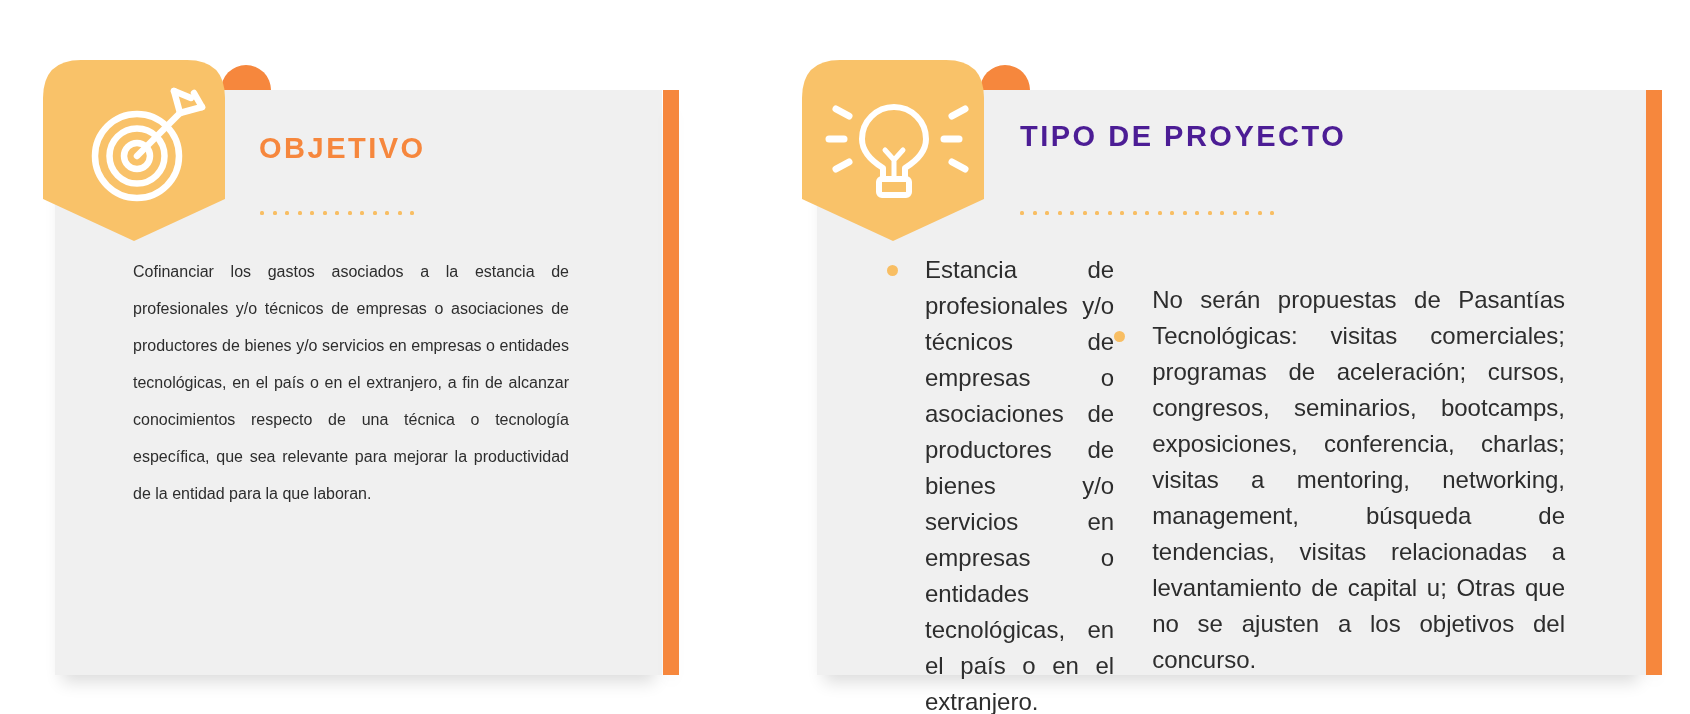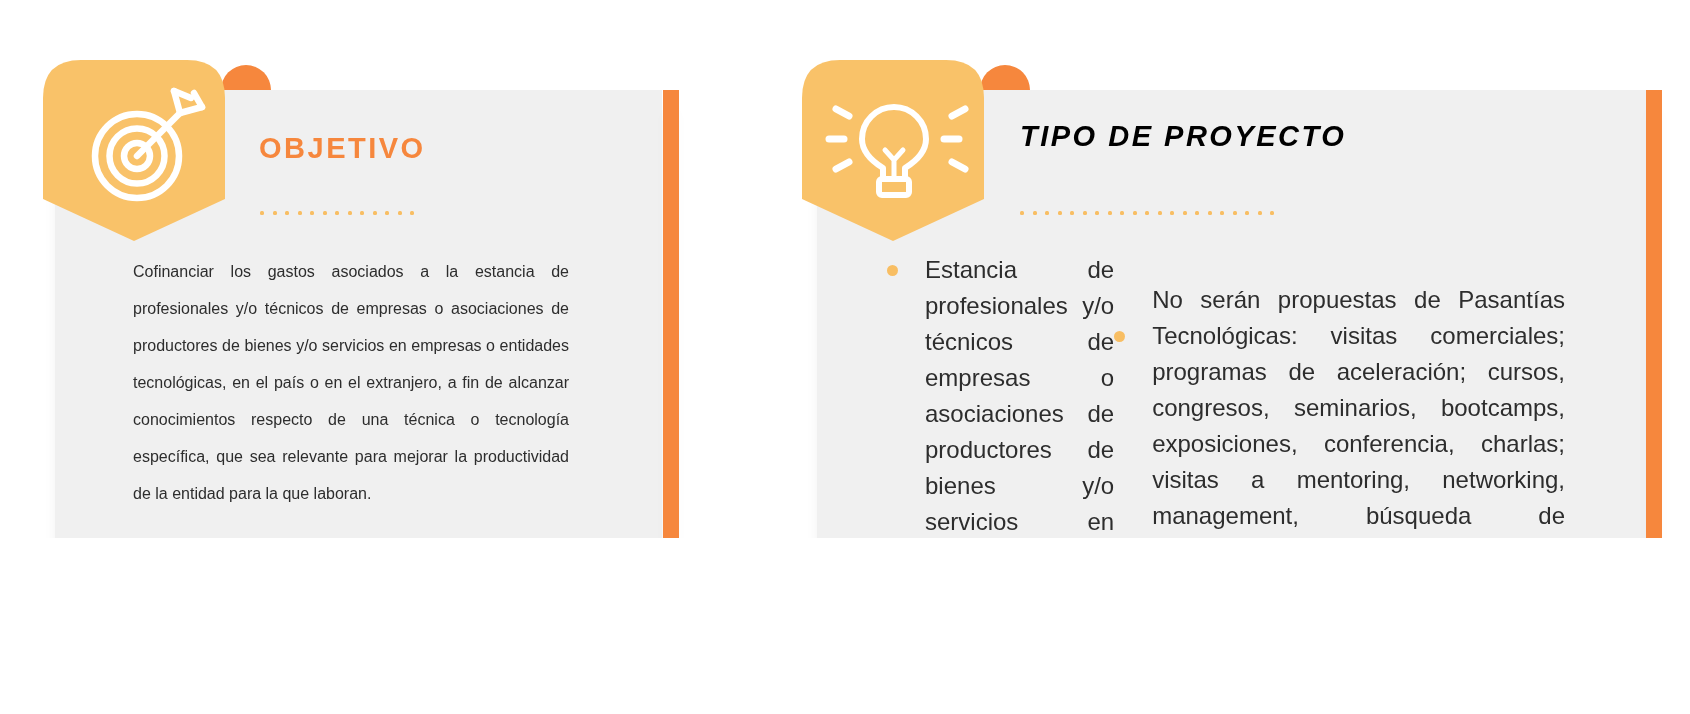--- a/index.html
+++ b/index.html
@@ -1,18 +1,18 @@
 <!DOCTYPE html>
 <html><head>
 <meta charset="utf-8">
 <style>
   html,body{margin:0;padding:0;background:#ffffff;}
   .canvas{
     position:relative;
-    width:1690px;height:538px;
+    width:1690px;height:714px;
     background:#ffffff;
     font-family:"Liberation Sans", sans-serif;
     overflow:hidden;
   }
   .card-body{
     position:absolute;
     background:#F0F0F0;
     box-shadow:0 14px 16px -7px rgba(0,0,0,0.14);
   }
   .accent-bar{
@@ -141,21 +141,21 @@
           <line x1="34" y1="49" x2="47" y2="56"></line>
           <line x1="27" y1="79" x2="42" y2="79"></line>
           <line x1="34" y1="109" x2="47" y2="102"></line>
           <line x1="150" y1="56" x2="163" y2="49"></line>
           <line x1="142" y1="79" x2="157" y2="79"></line>
           <line x1="150" y1="102" x2="163" y2="109"></line>
         </g>
       </svg>
     </div>
 
-    <div class="card-title" style="left: 1020px; top: 119px; color: #000000; font-style: italic;">
+    <div class="card-title" style="left: 1020px; top: 119px; color: #4c1d95;">
       <div>TIPO DE PROYECTO</div>
     </div>
 
     <div class="dots" style="left:1020px;top:211px;">
         <span></span>
         <span></span>
         <span></span>
         <span></span>
         <span></span>
         <span></span>

